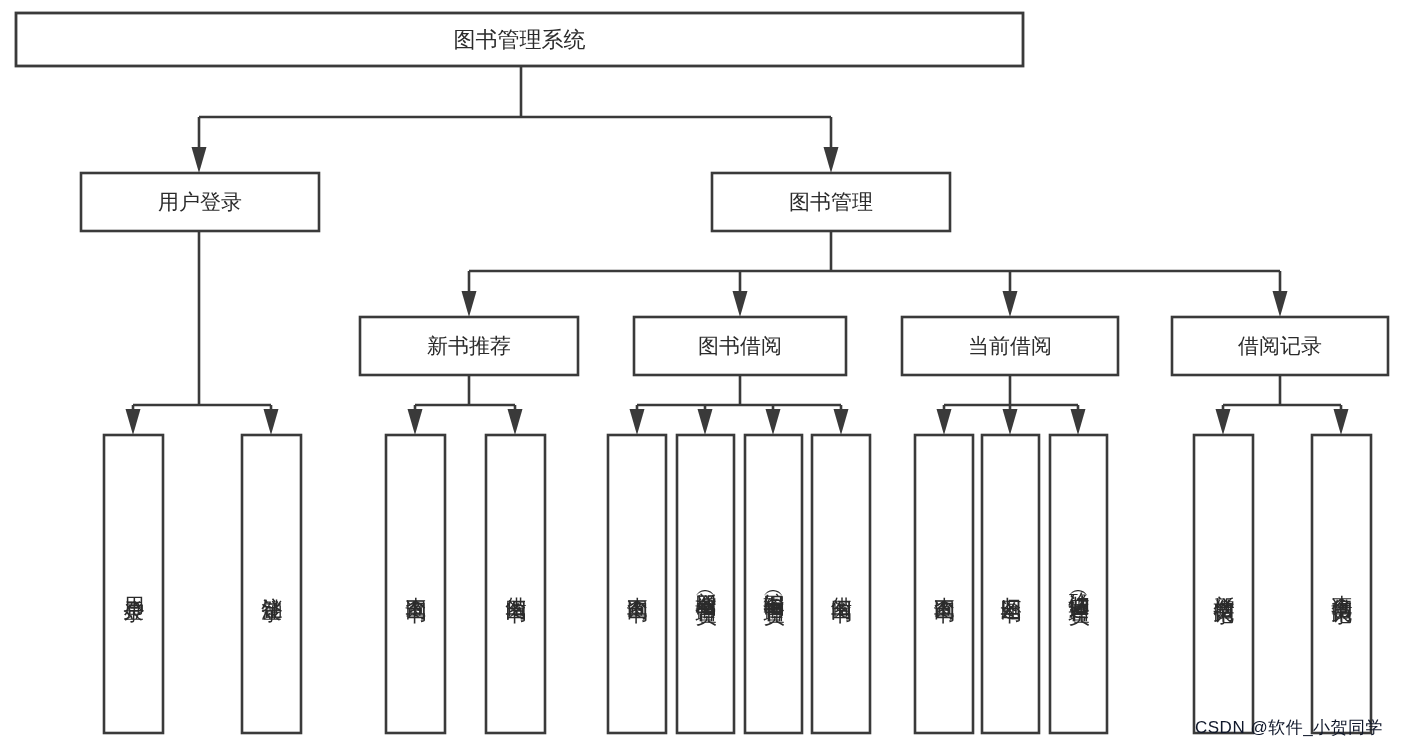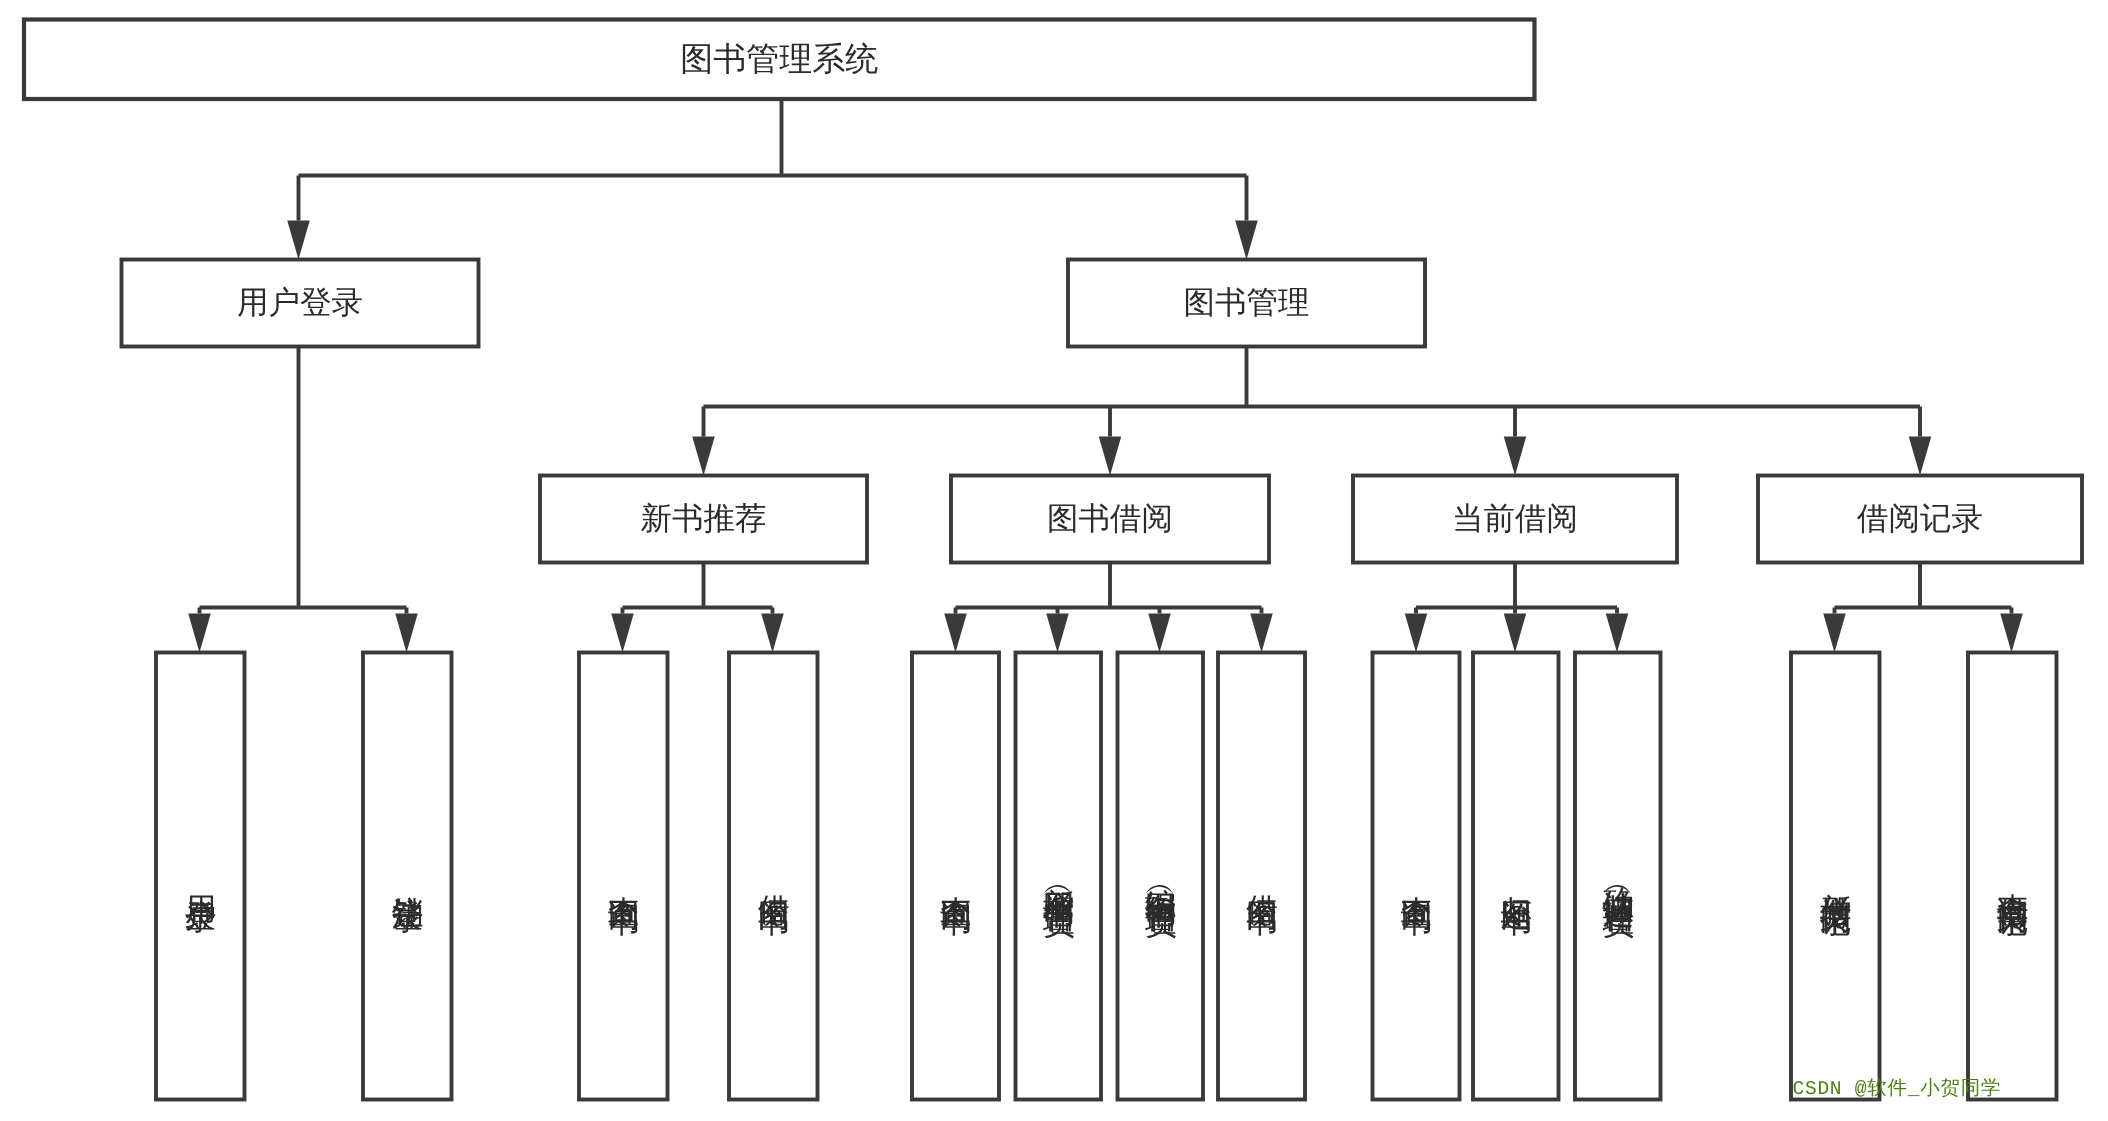--- a/index.html
+++ b/index.html
@@ -66,23 +66,23 @@
     font-family: "DejaVu Sans", "Liberation Sans", sans-serif;
     font-size: 21px;
     line-height: 1.18;
     letter-spacing: 2px;
     color: #2b2b2b;
     white-space: nowrap;
     text-align: center;
   }
   .watermark {
     position: absolute;
-    font-family: Liberation Mono, monospace;
-    font-size: 13px;
-    color: #4d7c0f;
+    font-family: Liberation Sans, sans-serif;
+    font-size: 17px;
+    color: #0f172a;
     letter-spacing: 0.5px;
     white-space: nowrap;
     pointer-events: none;
   }
 </style>
 </head>
 <body>
 
 <div id="diagram-root">
 

